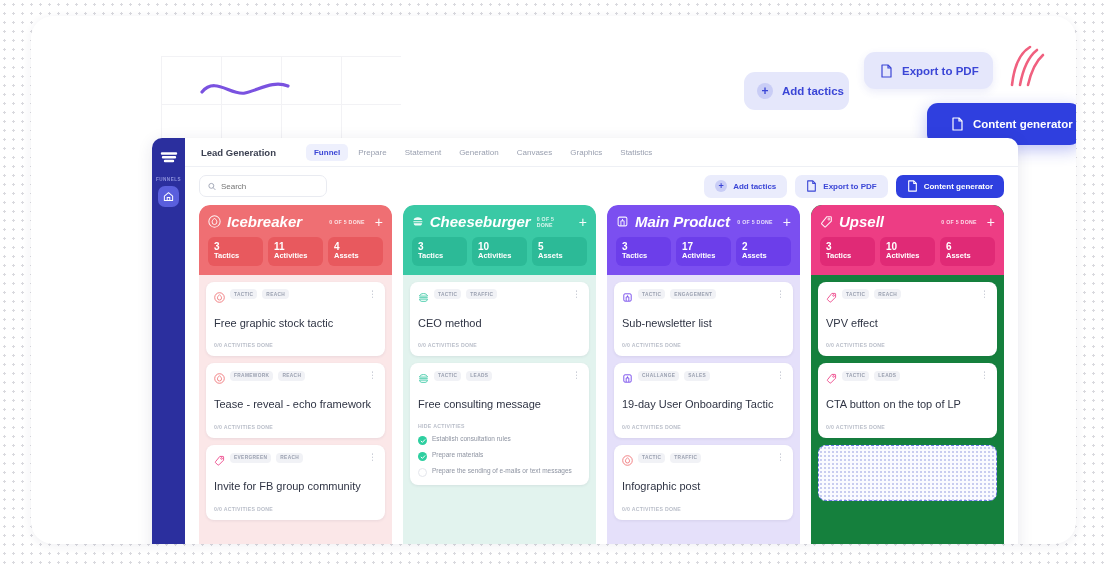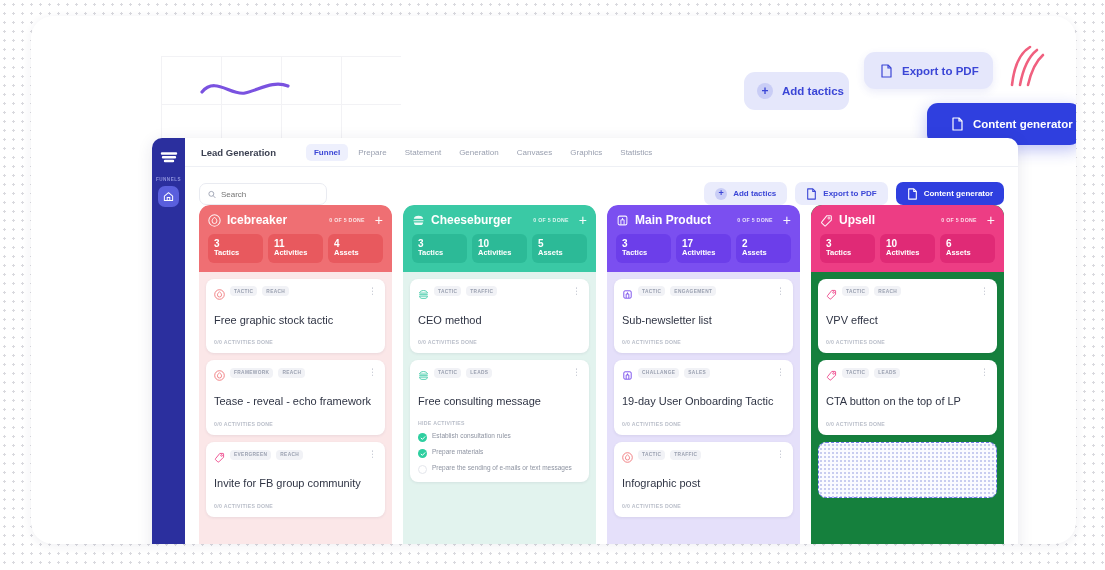--- a/index.html
+++ b/index.html
@@ -104,21 +104,21 @@
     border-bottom: 1px solid #eef0f5; padding-left: 16px; gap: 0;
   }
   .nav-title { font-size: 9.5px; font-weight: bold; color: #3c4152; margin-right: 30px; }
   .nav-tab {
     font-size: 8px; color: #9aa0b0; padding: 4px 8px; border-radius: 5px;
     cursor: pointer; white-space: nowrap;
   }
   .nav-tab.active { color: #3b46d6; background: #eef0fd; font-weight: bold; }
 
   .toolbar {
-    height: 38px; flex: 0 0 38px; display: flex; align-items: flex-end;
+    height: 38px; flex: 0 0 38px; display: flex; align-items: center;
     padding: 0 14px; gap: 8px;
   }
   .search-box {
     width: 128px; height: 22px; border-radius: 7px; background: #ffffff;
     border: 1px solid #e9ebf1; display: flex; align-items: center; gap: 5px;
     padding: 0 8px;
   }
   .search-box input {
     border: none; outline: none; font-size: 8px; color: #9aa0b0;
     background: transparent; width: 100%; font-family: "Liberation Sans", sans-serif;
@@ -139,21 +139,21 @@
 
   
   .board { flex: 1; display: flex; gap: 11px; padding: 0 14px; overflow: hidden; }
   .column {
     width: 193px; flex: 0 0 193px; border-radius: 11px;
     display: flex; flex-direction: column; overflow: hidden;
   }
   .col-head { padding: 8px 9px 9px 9px; border-radius: 11px 11px 0 0; }
   .col-head-top { display: flex; align-items: center; gap: 6px; }
   .col-icon { width: 13px; height: 13px; opacity: .92; }
-  .col-name { font-size: 12px; font-weight: bold; color: #fff; flex: 1; }
+  .col-name { font-size: 15px; font-weight: bold; color: #fff; flex: 1; font-style: italic; }
   .col-done { font-size: 5.2px; font-weight: bold; color: #ffffff; opacity: .82; letter-spacing: .3px; }
   .col-add { color: #fff; font-size: 14px; line-height: 1; cursor: pointer; margin-left: 4px; opacity:.95; }
   .col-stats { display: flex; gap: 5px; margin-top: 7px; }
   .stat { flex: 1; border-radius: 6px; padding: 4px 6px 5px 6px; }
   .stat-num { font-size: 10px; font-weight: bold; color: #fff; line-height: 1.1; }
   .stat-lbl { font-size: 7.5px; font-weight: bold; color: #fff; line-height: 1.15; }
   .col-body { flex: 1; padding: 7px; display: flex; flex-direction: column; gap: 7px; }
 
   .tcard {
     background: #fff; border-radius: 8px; padding: 7px 8px 8px 8px;

